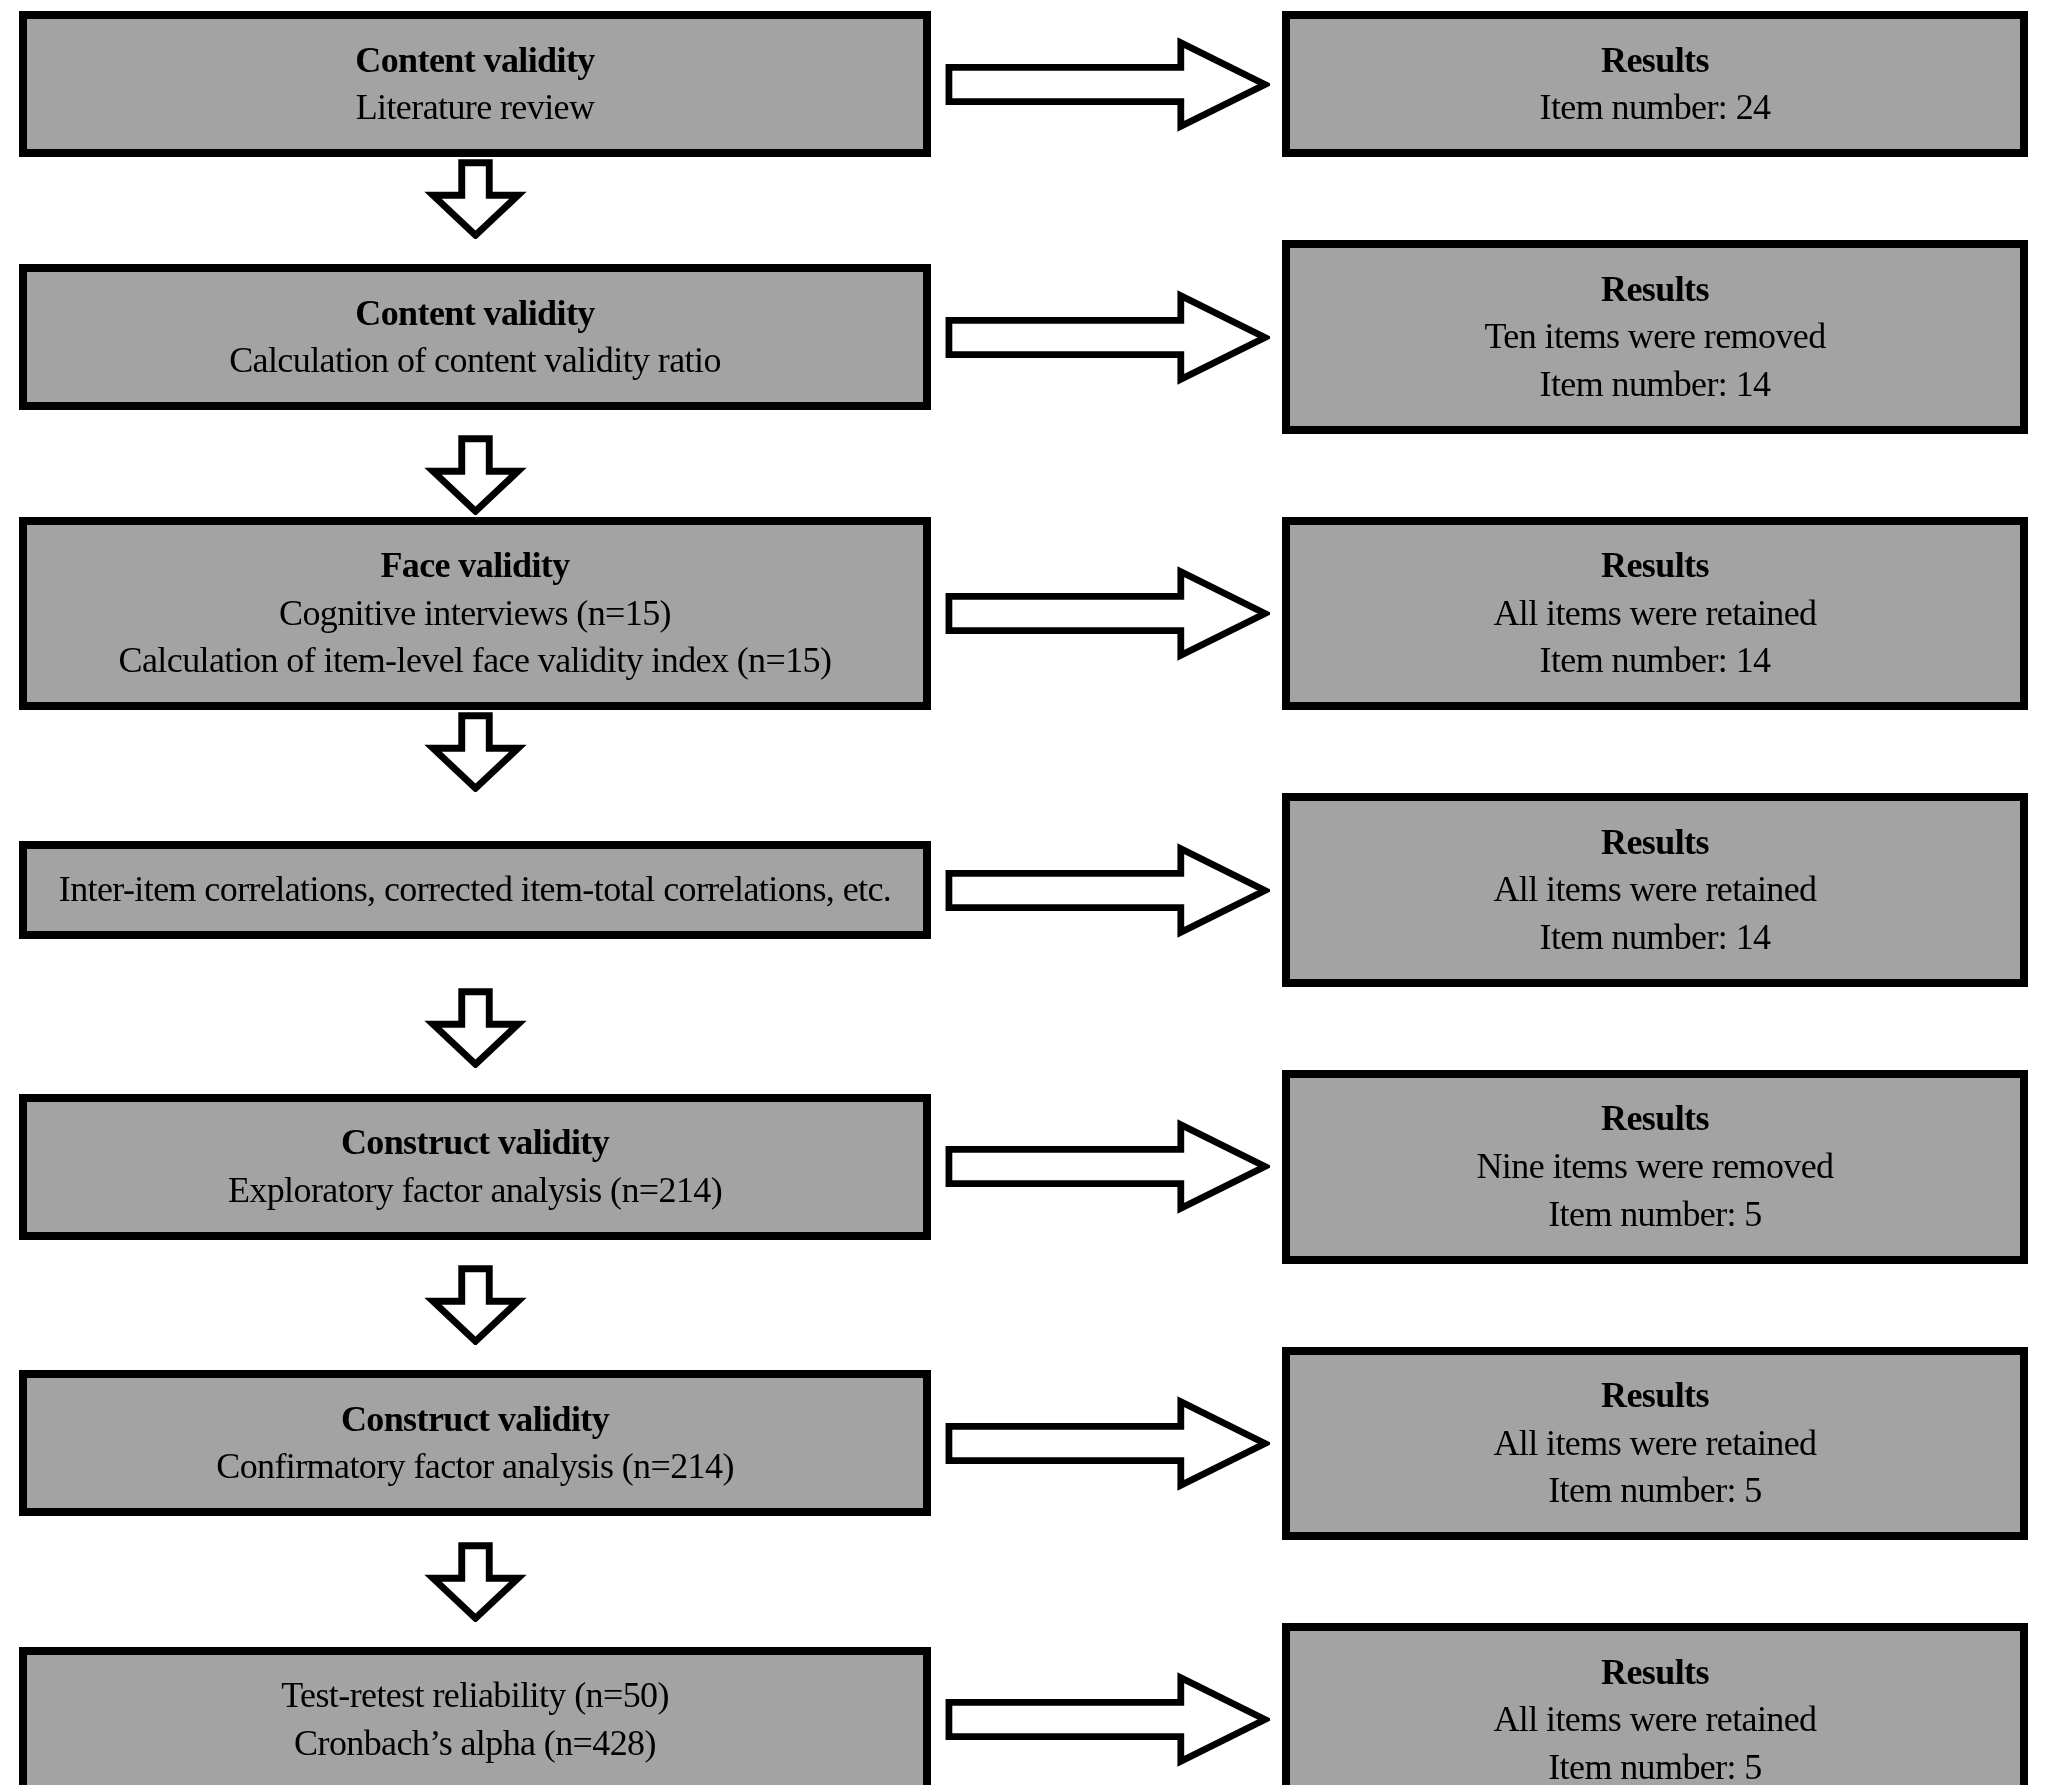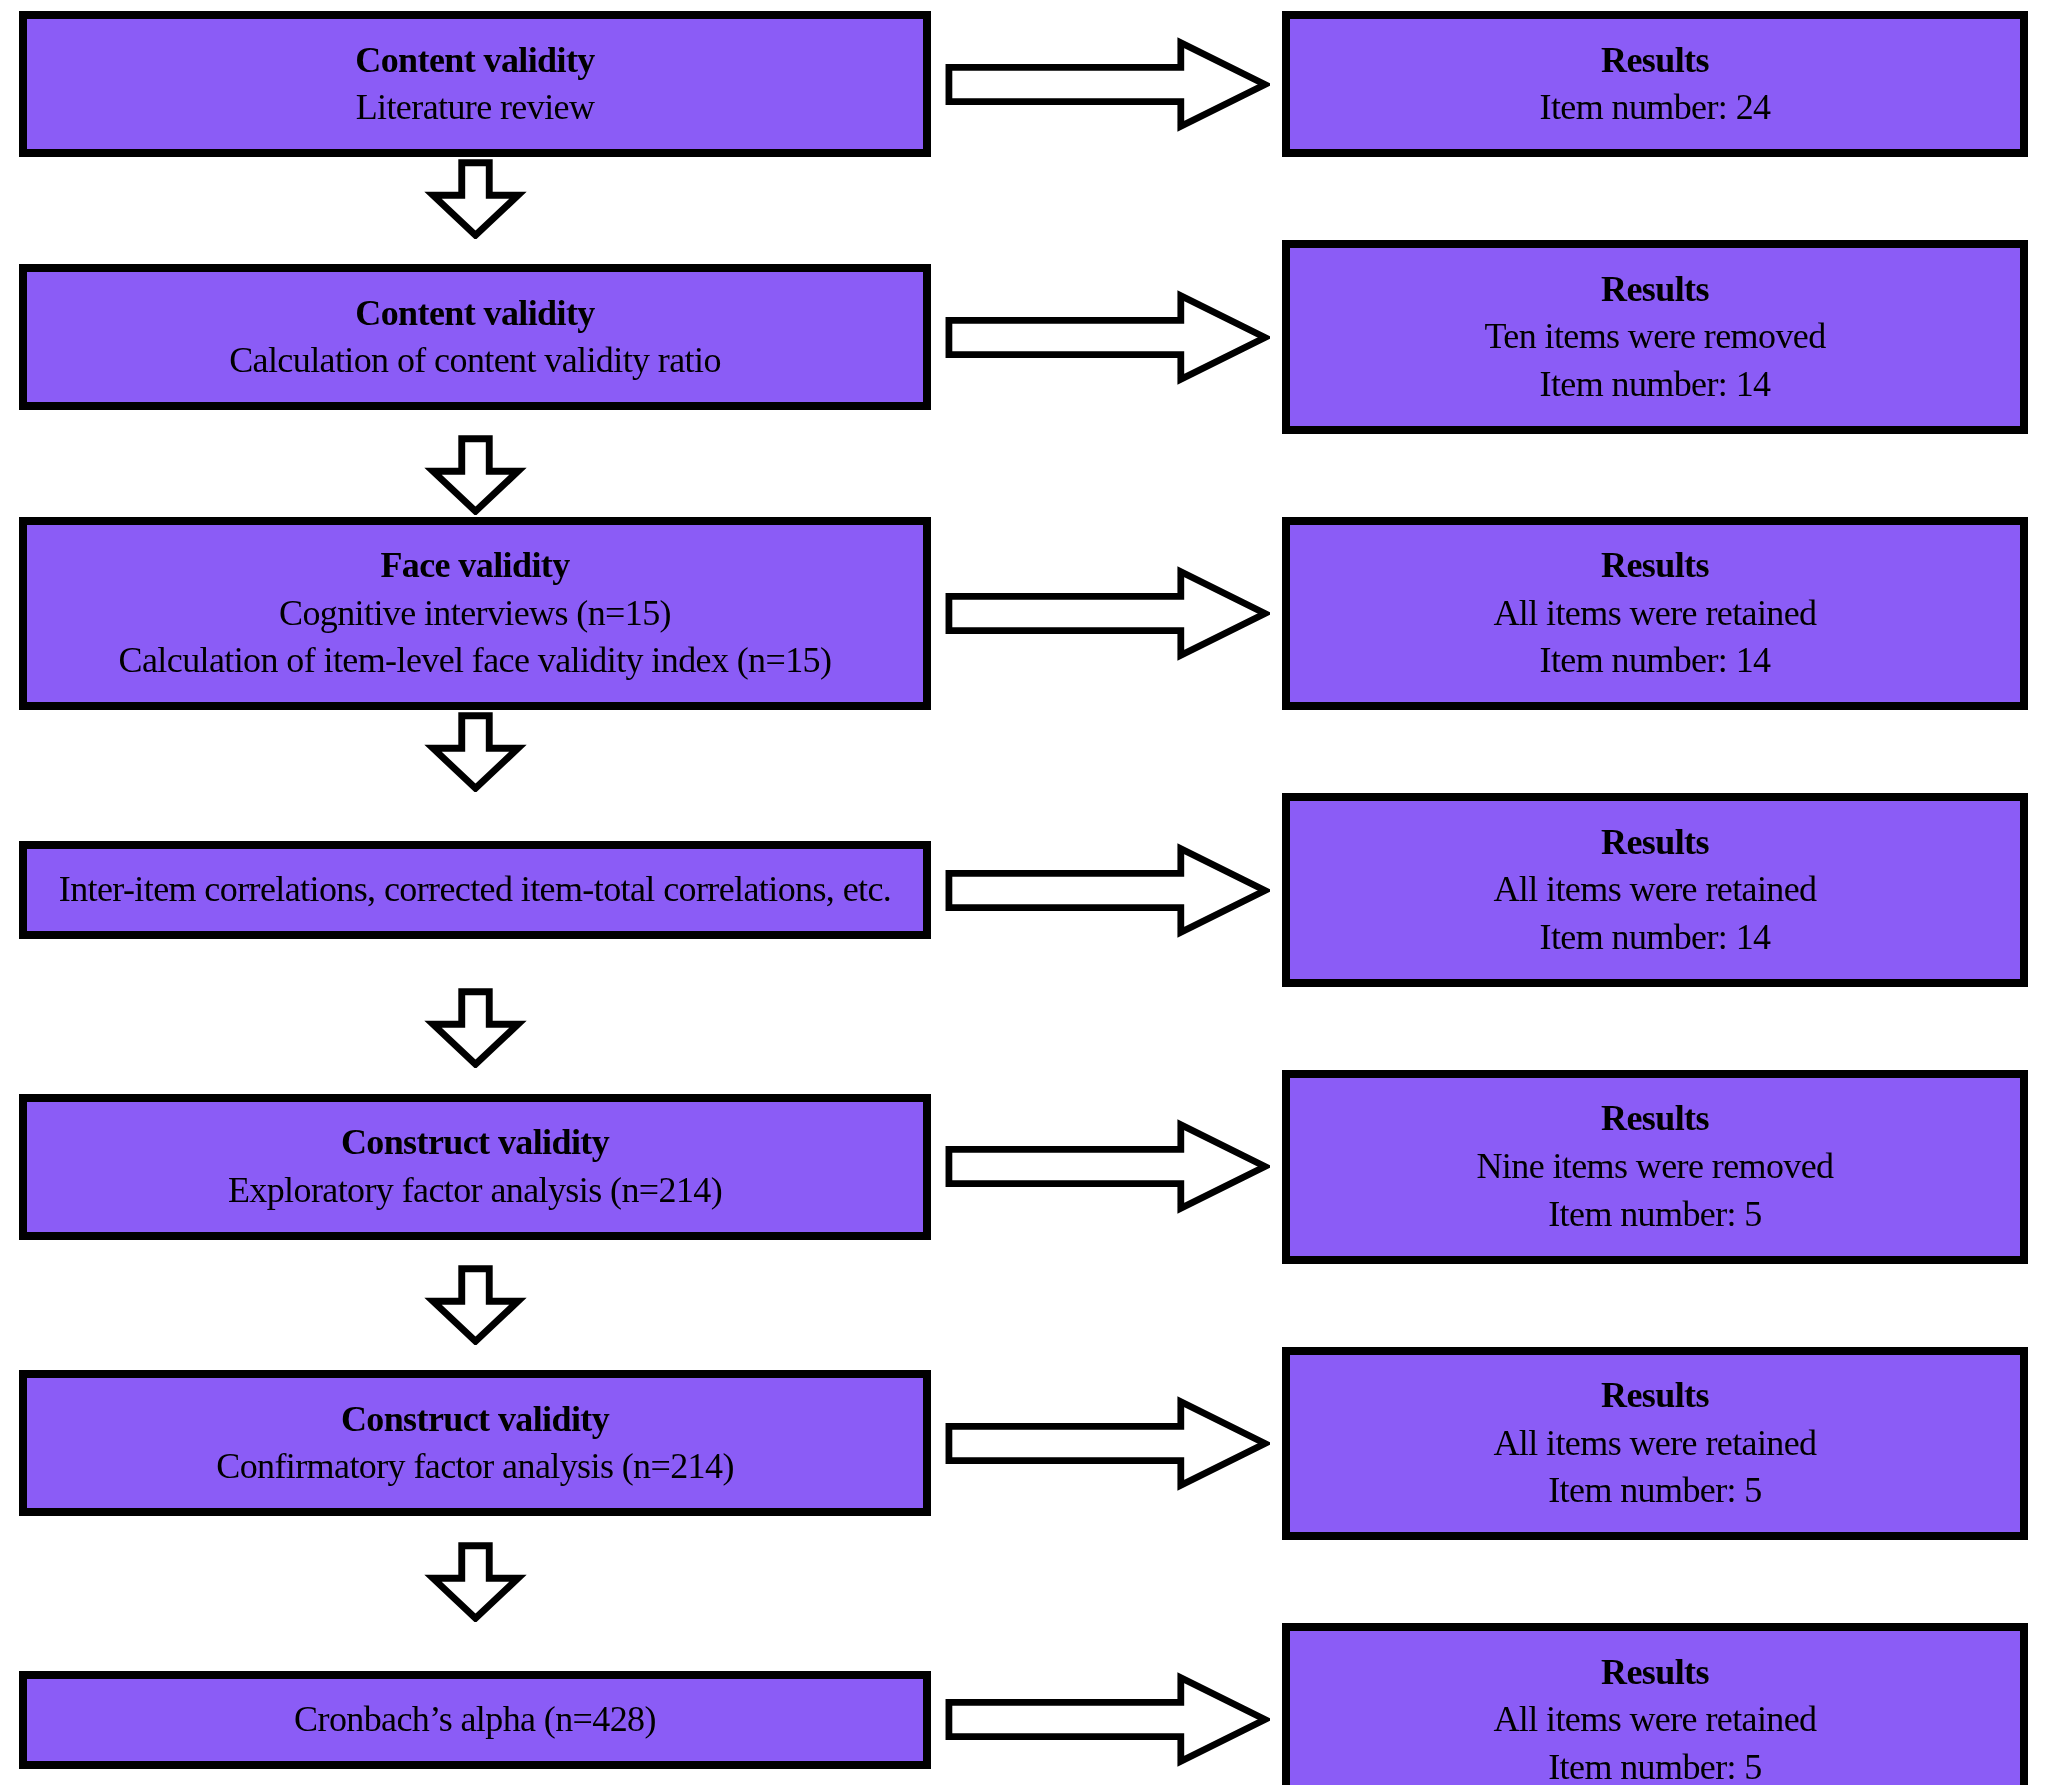--- a/index.html
+++ b/index.html
@@ -18,21 +18,21 @@
   }
   .row {
     display: flex;
     align-items: center;
   }
   .col-left  { width: 912px; flex: none; display: flex; }
   .col-mid   { width: 351px;  flex: none; display: flex; justify-content: center; align-items: center; }
   .col-right { width: 746px; flex: none; display: flex; font-family: Liberation Serif, serif; }
   .box {
     border: 8.1px solid #000000;
-    background: #8b5cf6;
+    background: #a3a3a3;
     box-sizing: border-box;
     width: 100%;
     padding: 17.5px 19px;
     text-align: center;
     display: flex;
     flex-direction: column;
     justify-content: flex-start;
   }
   .box-title {
     font-weight: 700;
@@ -223,20 +223,21 @@
 
   <div class="gap-row">
     <svg class="v-arrow" viewBox="0 0 164 128">
       <polygon class="arrow-shape" points="60,6 104,6 104,58 150,58 82,122 14,58 60,58"></polygon>
     </svg>
   </div>
 
   <div class="row">
     <div class="col-left">
       <div class="box">
+        <div class="box-line">Test-retest reliability (n=50)</div>
         <div class="box-line">Cronbach’s alpha (n=428)</div>
       </div>
     </div>
     <div class="col-mid">
       <svg class="h-arrow" viewBox="0 0 530 160">
         <polygon class="arrow-shape" points="8,52 385,52 385,12 522,80 385,148 385,108 8,108"></polygon>
       </svg>
     </div>
     <div class="col-right">
       <div class="box">

